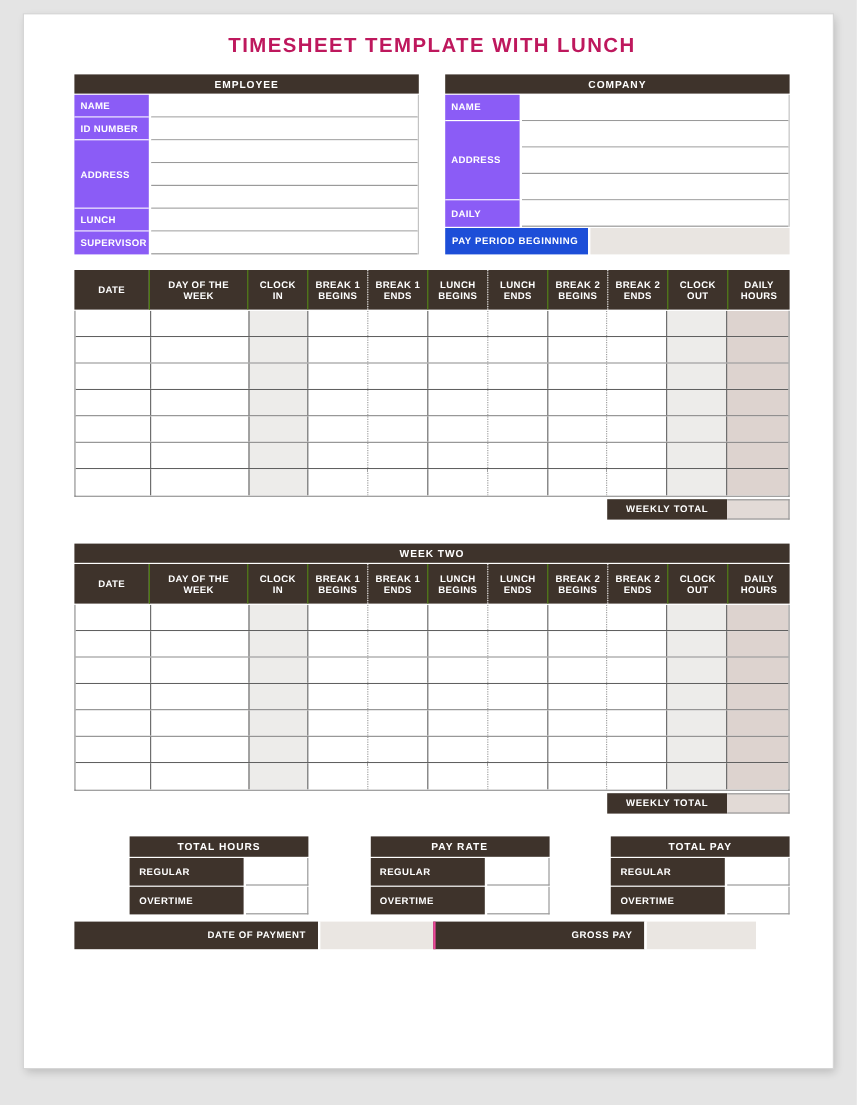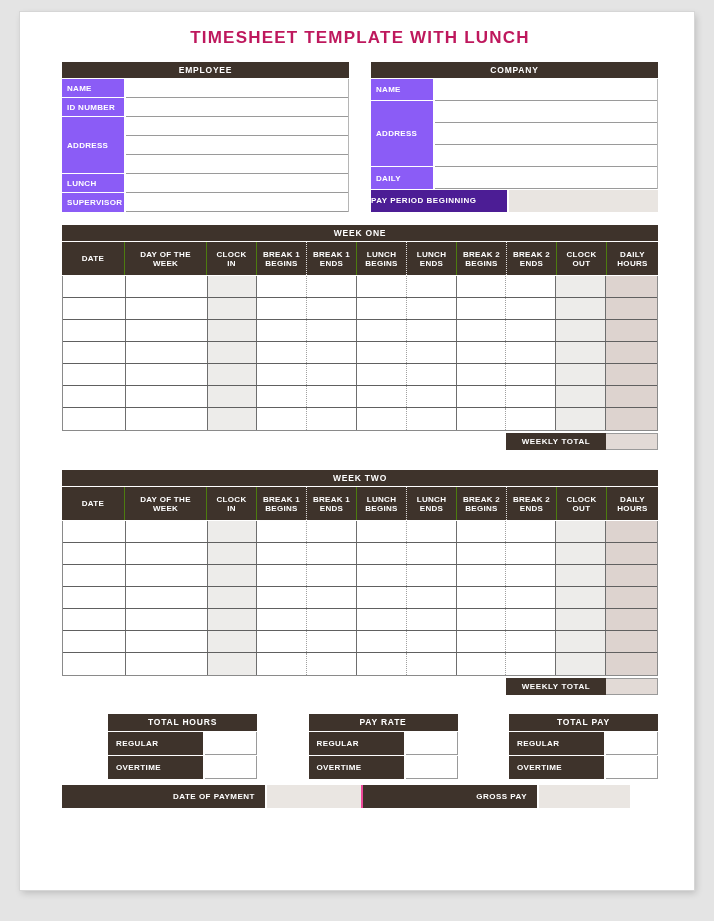--- a/index.html
+++ b/index.html
@@ -31,21 +31,21 @@
     padding-left:5px;letter-spacing:.3px;border-bottom:1px solid #fff;
   }
   .ht-labels .ht-label:last-child{border-bottom:none;}
   .emp .h1{height:19px;} .emp .h3{height:57px;}
   .comp .h1{height:22px;} .comp .h3{height:66px;}
   .ht-values{flex:1;border-right:1px solid #b5b5b5;}
   .ht-cell{border-bottom:1px solid #9a9a9a;background:#fff;}
   .emp .ht-cell{height:19px;} .comp .ht-cell{height:22px;}
   .pp-row{display:flex;margin-top:1px;height:22px;}
   .pp-label{
-    width:136px;background:#4c1d95;color:#fff;text-align:left;line-height:22px;
+    width:119px;background:#1d4ed8;color:#fff;text-align:right;line-height:22px;
     padding-right:8px;letter-spacing:.5px;
   }
   .pp-input{flex:1;margin-left:2px;background:#e9e5e1;}
 
   
   .wtable{margin-top:13px;width:596px;}
   .w2{margin-top:20px;}
   .w-title{
     height:16px;line-height:16px;background:#3e332b;color:#fff;text-align:center;
     font-size:8.5px;font-weight:bold;letter-spacing:.8px;
@@ -151,21 +151,20 @@
             </div>
           </div>
           <div class="pp-row">
             <div class="pp-label">PAY PERIOD BEGINNING</div>
             <div class="pp-input"></div>
           </div>
         </div>
       </div>
 
       <div class="wtable">
-        <div class="w-title">WEEK ONE</div>
         <div class="w-cols">
           <div class="w-col c0">DATE</div>
           <div class="w-col c1">DAY OF THE
 WEEK</div>
           <div class="w-col c2">CLOCK
 IN</div>
           <div class="w-col c3">BREAK 1
 BEGINS</div>
           <div class="w-col c4 dotl">BREAK 1
 ENDS</div>

